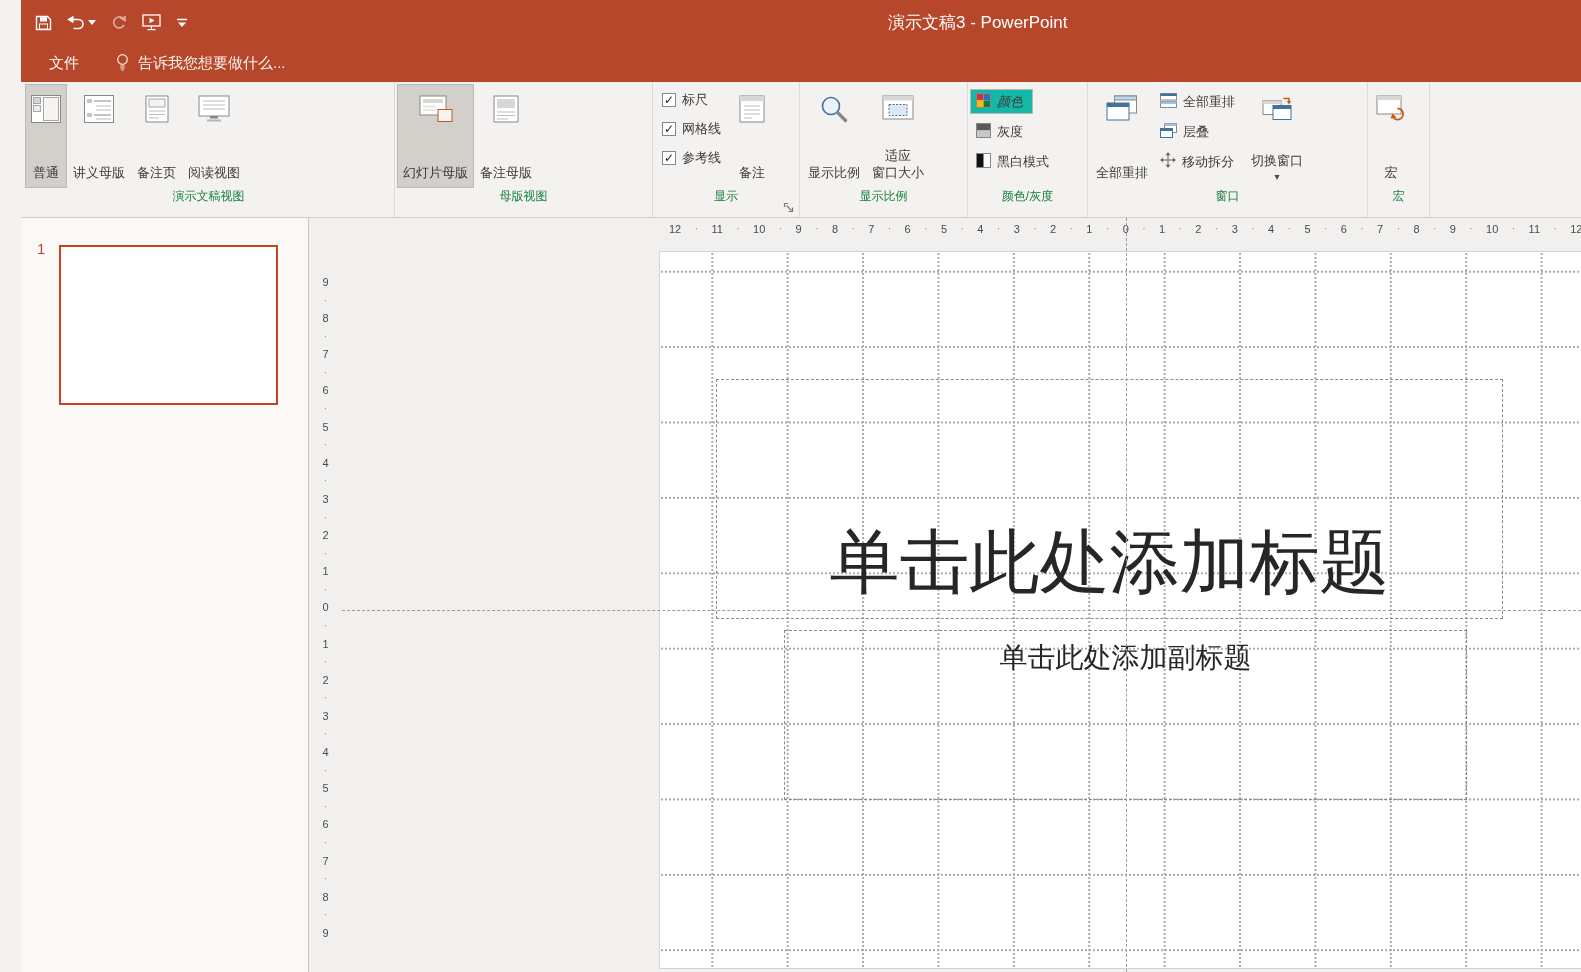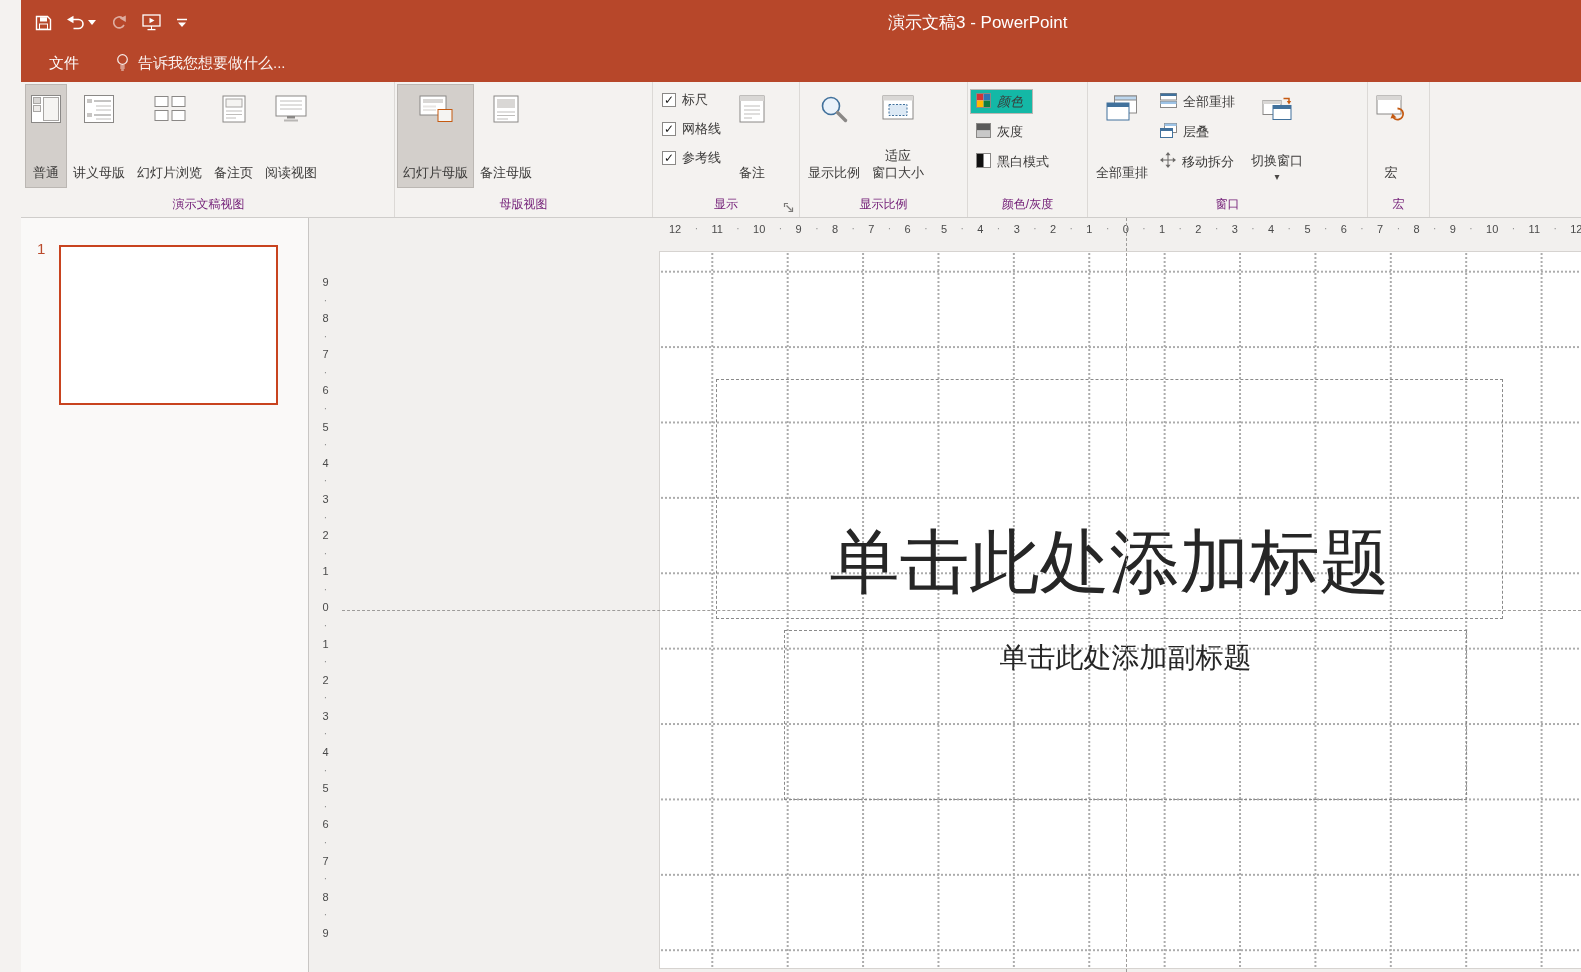--- a/index.html
+++ b/index.html
@@ -17,21 +17,21 @@
   .tabstrip { height:37px; background:#B7472A; display:flex; align-items:stretch; padding-left:6px; }
   .tablist { display:flex; align-items:stretch; }
   .tab { color:#fff; font-size:15px; display:flex; align-items:center; padding:0 16px; white-space:nowrap; cursor:default; }
   .tab.file { padding:0 22px; }
   .tab.active { background:#C2573F; }
   .tellme { display:flex; align-items:center; gap:8px; color:rgba(255,255,255,.92); font-size:15px; padding:0 14px; white-space:nowrap; }
 
   
   .ribbon { height:136px; background:#F4F2F0; border-bottom:1px solid #CFCDCB; display:flex; align-items:stretch; padding-left:2px; }
   .rgroup { position:relative; display:flex; align-items:flex-start; padding:2px 2px 24px 2px; border-right:1px solid #DCD9D6; flex:none; }
-  .glabel { position:absolute; bottom:4px; left:0; right:0; text-align:center; font-size:12px; color:#701a75; white-space:nowrap; }
+  .glabel { position:absolute; bottom:12px; left:0; right:0; text-align:center; font-size:12px; color:#15803d; white-space:nowrap; }
   .bigbtn { display:flex; flex-direction:column; align-items:center; justify-content:flex-start; padding:7px 5px 5px; height:104px; border:1px solid transparent; flex:none; }
   .bigbtn .icon { height:34px; display:flex; align-items:center; justify-content:center; }
   .bigbtn .blbl { margin-top:auto; font-size:13px; color:#3B3A39; text-align:right; line-height:1.3; white-space:nowrap; display:flex; flex-direction:column; align-items:center; }
   .bigbtn.selected { background:#D3CFCB; border-color:#BBB7B3; }
   .dropcaret { font-size:10px; color:#4a4846; line-height:1; margin-top:2px; }
   .stack { display:flex; flex-direction:column; gap:5px; padding-top:5px; }
   .smallbtn { display:flex; align-items:center; gap:6px; font-size:13px; color:#3B3A39; height:25px; padding:0 9px 0 5px; border:1px solid transparent; white-space:nowrap; align-self:flex-start; }
   .smallbtn.selected { background:#14b8a6; border-color:#BBB7B3;font-style:italic; }
   .cbcol { display:flex; flex-direction:column; gap:11px; padding:7px 12px 0 7px; }
   .cbrow { display:flex; align-items:center; gap:6px; font-size:13px; color:#3B3A39; white-space:nowrap; }
@@ -148,31 +148,20 @@
               <rect x="3" y="4" width="5" height="4" fill="#C8C6C4"></rect>
               <line x1="10" y1="6" x2="27" y2="6" stroke="#8A8886"></line>
               <line x1="12" y1="11" x2="27" y2="11" stroke="#C0BEBC"></line>
               <line x1="12" y1="15" x2="27" y2="15" stroke="#C0BEBC"></line>
               <rect x="3" y="18" width="5" height="4" fill="#C8C6C4"></rect>
               <line x1="10" y1="20" x2="27" y2="20" stroke="#8A8886"></line>
               <line x1="12" y1="24" x2="27" y2="24" stroke="#C0BEBC"></line>
             </svg>
         </span>
         <span class="blbl">讲义母版</span>
-      </div>
-      <div class="bigbtn">
-        <span class="icon">
-          <svg width="32" height="28" viewBox="0 0 32 28">
-              <rect x="1" y="1.5" width="13" height="10" fill="#fff" stroke="#8A8886"></rect>
-              <rect x="18" y="1.5" width="13" height="10" fill="#fff" stroke="#8A8886"></rect>
-              <rect x="1" y="15.5" width="13" height="10" fill="#fff" stroke="#8A8886"></rect>
-              <rect x="18" y="15.5" width="13" height="10" fill="#fff" stroke="#8A8886"></rect>
-            </svg>
-        </span>
-        <span class="blbl">幻灯片浏览</span>
       </div>
       <div class="bigbtn">
         <span class="icon">
           <svg width="24" height="28" viewBox="0 0 24 28">
               <rect x="1" y="1" width="22" height="26" fill="#fff" stroke="#8A8886"></rect>
               <rect x="4" y="4" width="16" height="8" fill="#F5F4F2" stroke="#A8A6A4"></rect>
               <line x1="4" y1="16" x2="20" y2="16" stroke="#BFBDBB"></line>
               <line x1="4" y1="19.5" x2="20" y2="19.5" stroke="#BFBDBB"></line>
               <line x1="4" y1="23" x2="14" y2="23" stroke="#BFBDBB"></line>
             </svg>

